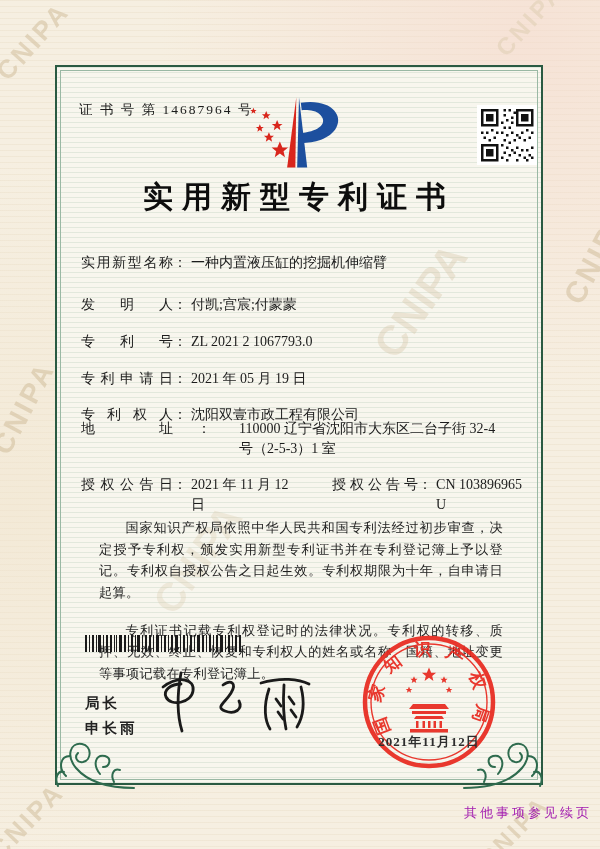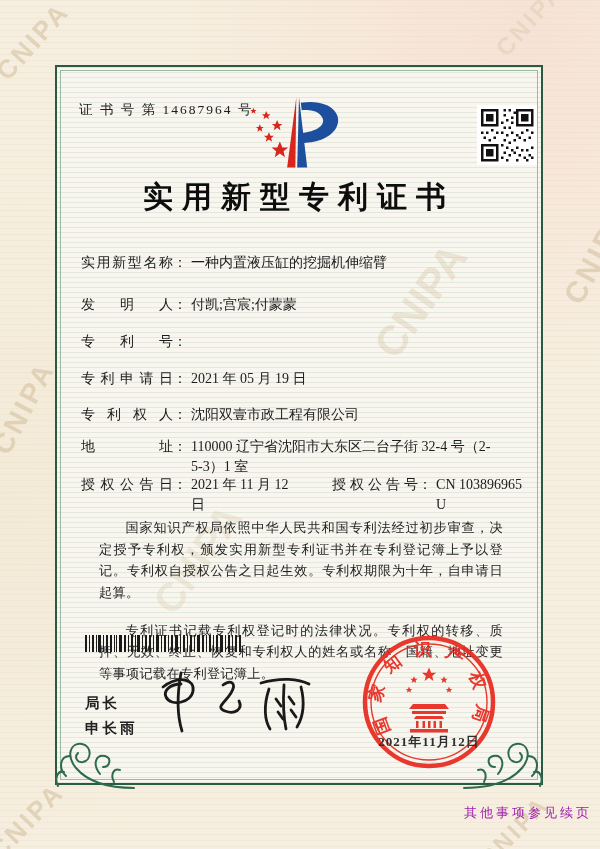--- a/index.html
+++ b/index.html
@@ -125,32 +125,33 @@
       <span class="fld-value">一种内置液压缸的挖掘机伸缩臂</span>
     </div>
     <div class="frow" style="top:48px;">
       <span class="fld-label">发明人</span>
       <span class="fld-colon">：</span>
       <span class="fld-value">付凯;宫宸;付蒙蒙</span>
     </div>
     <div class="frow" style="top:85px;">
       <span class="fld-label">专利号</span>
       <span class="fld-colon">：</span>
+      <span class="fld-value">ZL 2021 2 1067793.0</span>
     </div>
     <div class="frow" style="top:122px;">
       <span class="fld-label">专利申请日</span>
       <span class="fld-colon">：</span>
       <span class="fld-value">2021 年 05 月 19 日</span>
     </div>
     <div class="frow" style="top:158px;">
       <span class="fld-label">专利权人</span>
       <span class="fld-colon">：</span>
       <span class="fld-value">沈阳双壹市政工程有限公司</span>
     </div>
-    <div class="frow" style="top:190px;width:420px;">
+    <div class="frow" style="top:172px;width:420px;gap:24px;">
       <span class="fld-label">地址</span>
       <span class="fld-colon">：</span>
       <span class="fld-value">110000 辽宁省沈阳市大东区二台子街 32-4 号（2-5-3）1 室</span>
     </div>
     <div class="frow" style="top:228px;">
       <span class="pair">
         <span class="fld-label">授权公告日</span>
         <span class="fld-colon">：</span>
         <span>2021 年 11 月 12 日</span>
       </span>

